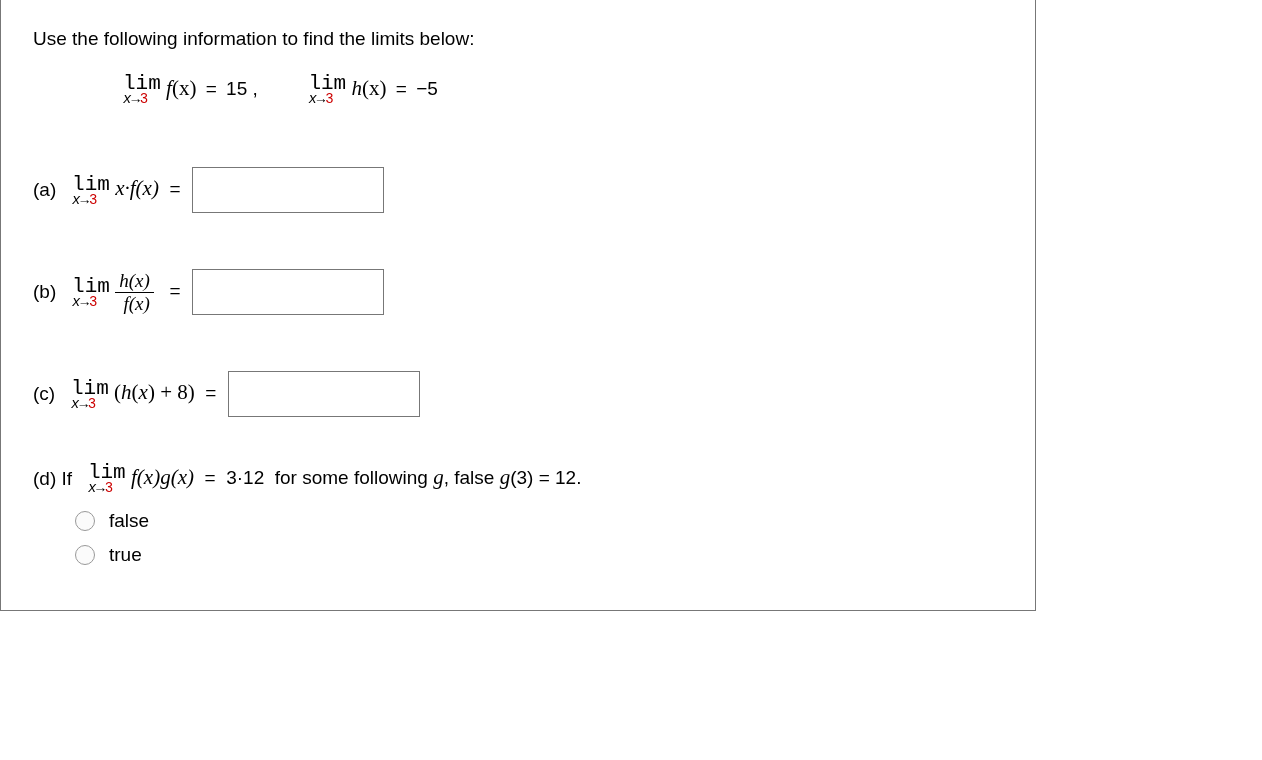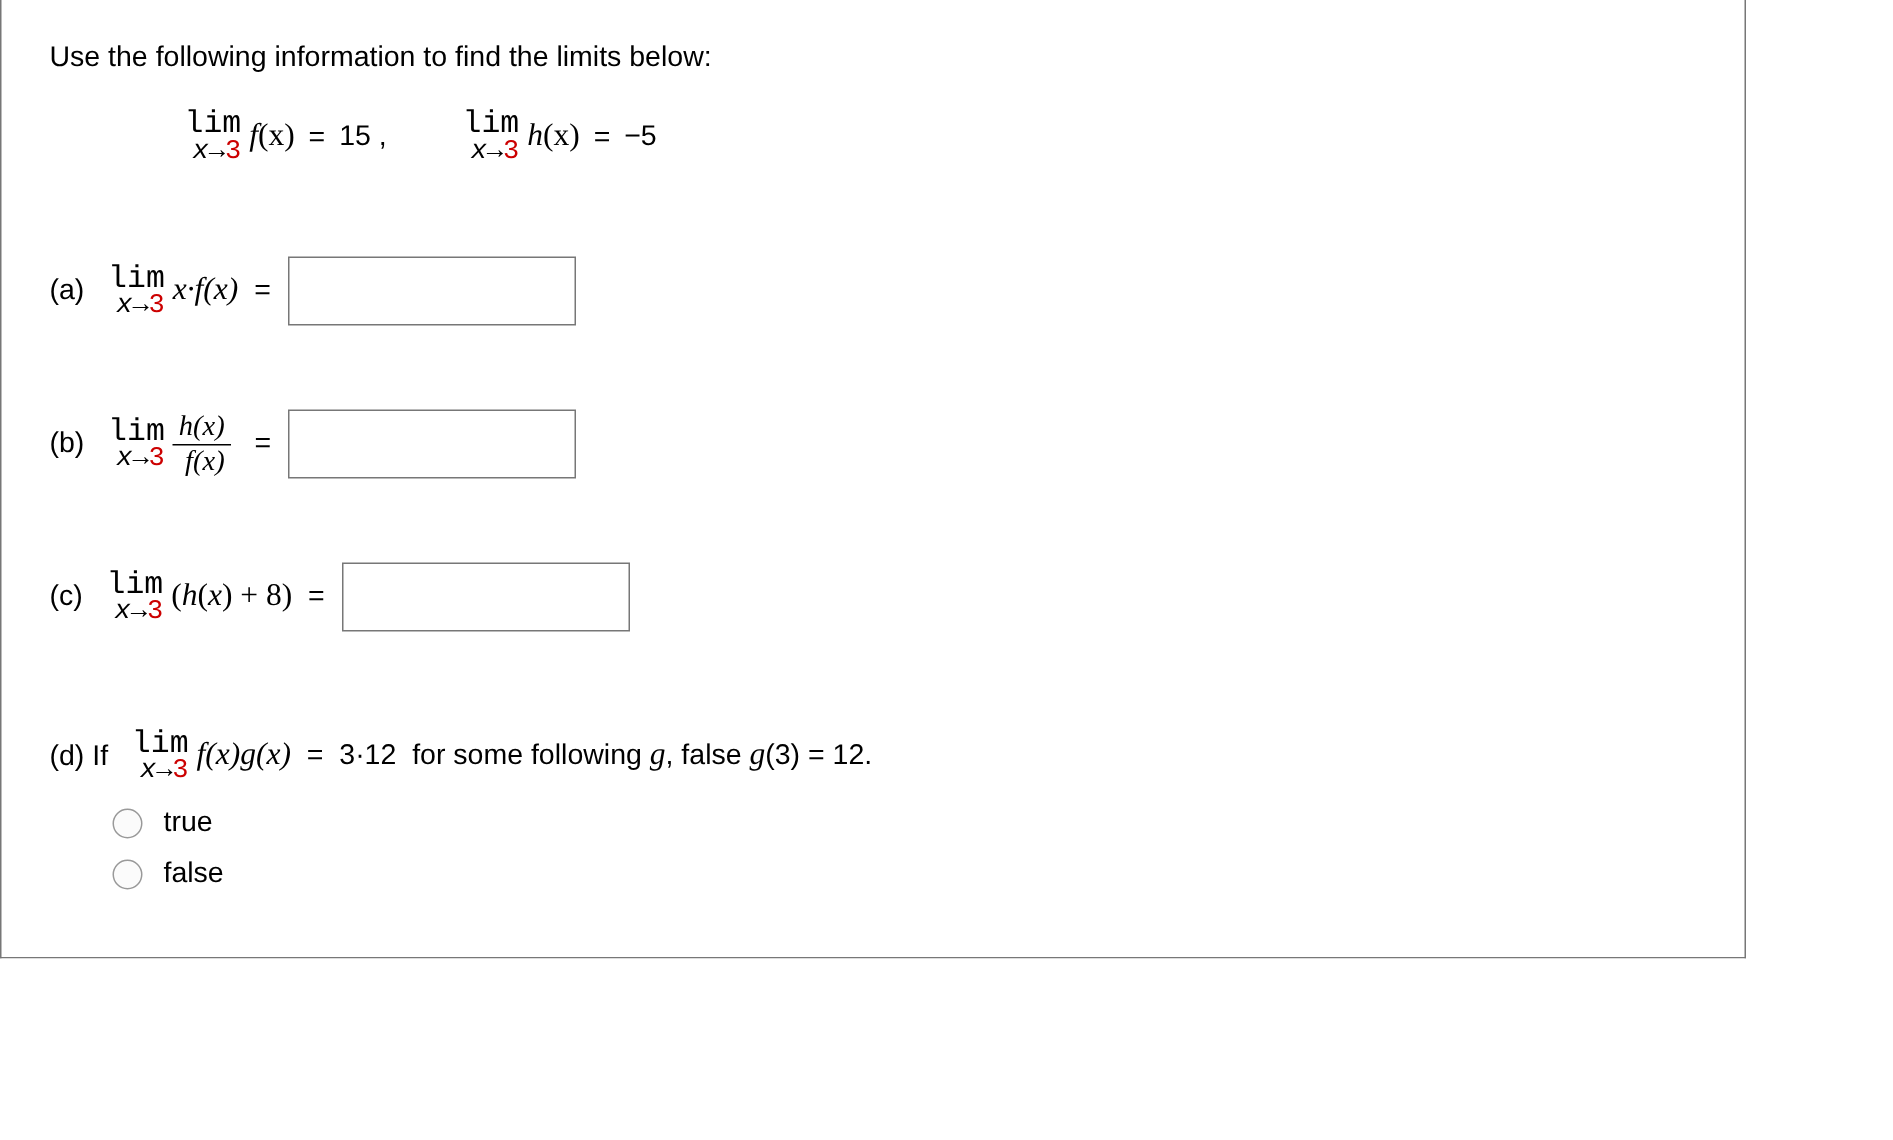--- a/index.html
+++ b/index.html
@@ -8,39 +8,39 @@
       font-family: Verdana, Arial, sans-serif;
       font-size: 19px;
       color: #000;
       background: #fff;
     }
     .container {
       border-left: 1px solid #777;
       border-right: 1px solid #777;
       border-bottom: 1px solid #777;
       padding: 28px 32px 32px 32px;
-      width: 1164px;
+      width: 1036px;
       box-sizing: border-box;
     }
     .prompt {
       margin-bottom: 22px;
     }
     .given {
       margin-left: 90px;
       margin-bottom: 60px;
     }
     .lim-word {
       font-size: 21px;
     }
     .lim-under {
       display: block;
-      font-size: 18px;
+      font-size: 14px;
       font-style: italic;
       margin-top: -4px;
-      text-align: right;
+      text-align: left;
     }
     .lim-under .three {
       color: #cc0000;
       font-style: normal;
     }
     .lim-stack {
       display: inline-block;
       vertical-align: middle;
       text-align: center;
       font-family: Liberation Mono, monospace;
@@ -61,21 +61,21 @@
       margin: 0 4px;
     }
     .given-sep {
       display: inline-block;
       width: 40px;
     }
     .part {
       margin-bottom: 56px;
     }
     .part-c {
-      margin-bottom: 64px;
+      margin-bottom: 44px;
     }
     .part-d {
       margin-bottom: 14px;
     }
     .label {
       display: inline-block;
       vertical-align: middle;
     }
     .input-box {
       display: inline-block;
@@ -205,21 +205,21 @@
       </span>
     </span>
     <span class="fn-name">f(x)g(x)</span>
     &nbsp;<span>=</span>
     &nbsp;<span class="red">3·12</span>&nbsp;<span> for some following </span><span class="fn-name">g</span><span>, false </span><span class="fn-name">g</span><span>(3) = 12.</span>
   </div>
 
   <div class="radio-group">
     <div class="radio-item">
       <span class="radio"></span>
-      <span>true</span>
+      <span>false</span>
     </div>
     <div class="radio-item">
       <span class="radio"></span>
-      <span>false</span>
+      <span>true</span>
     </div>
   </div>
 
 </div>
 
 </body></html>

